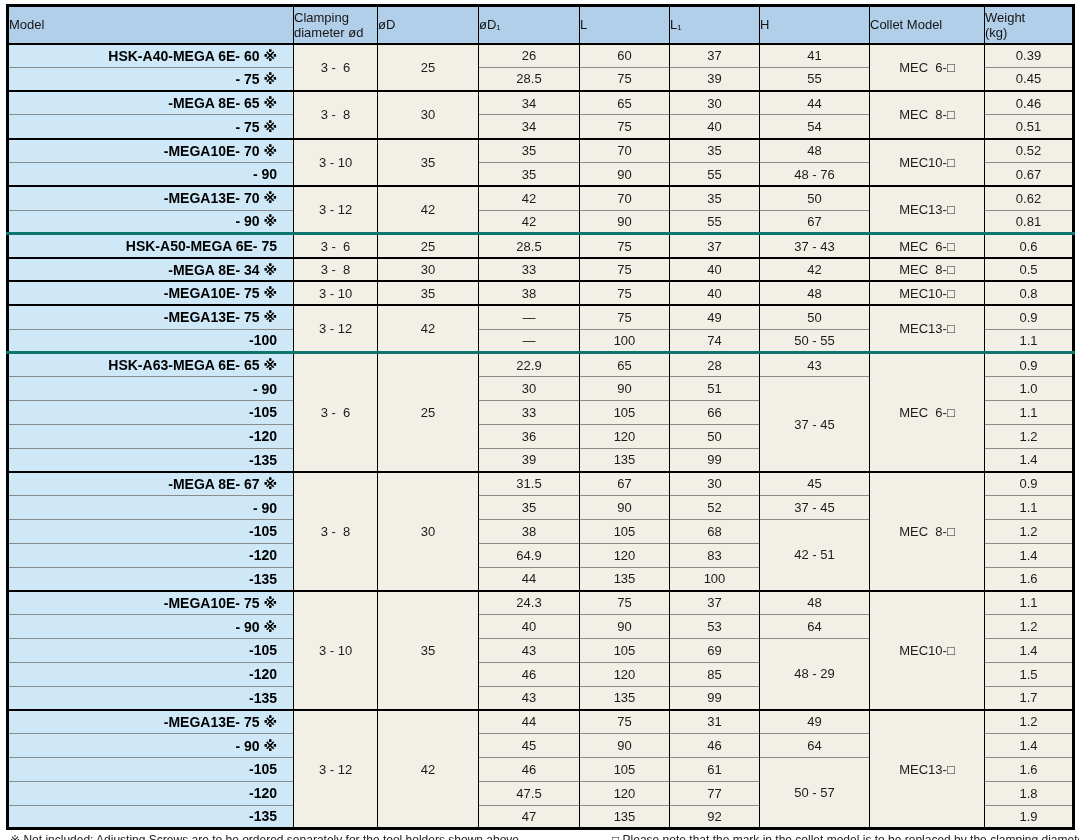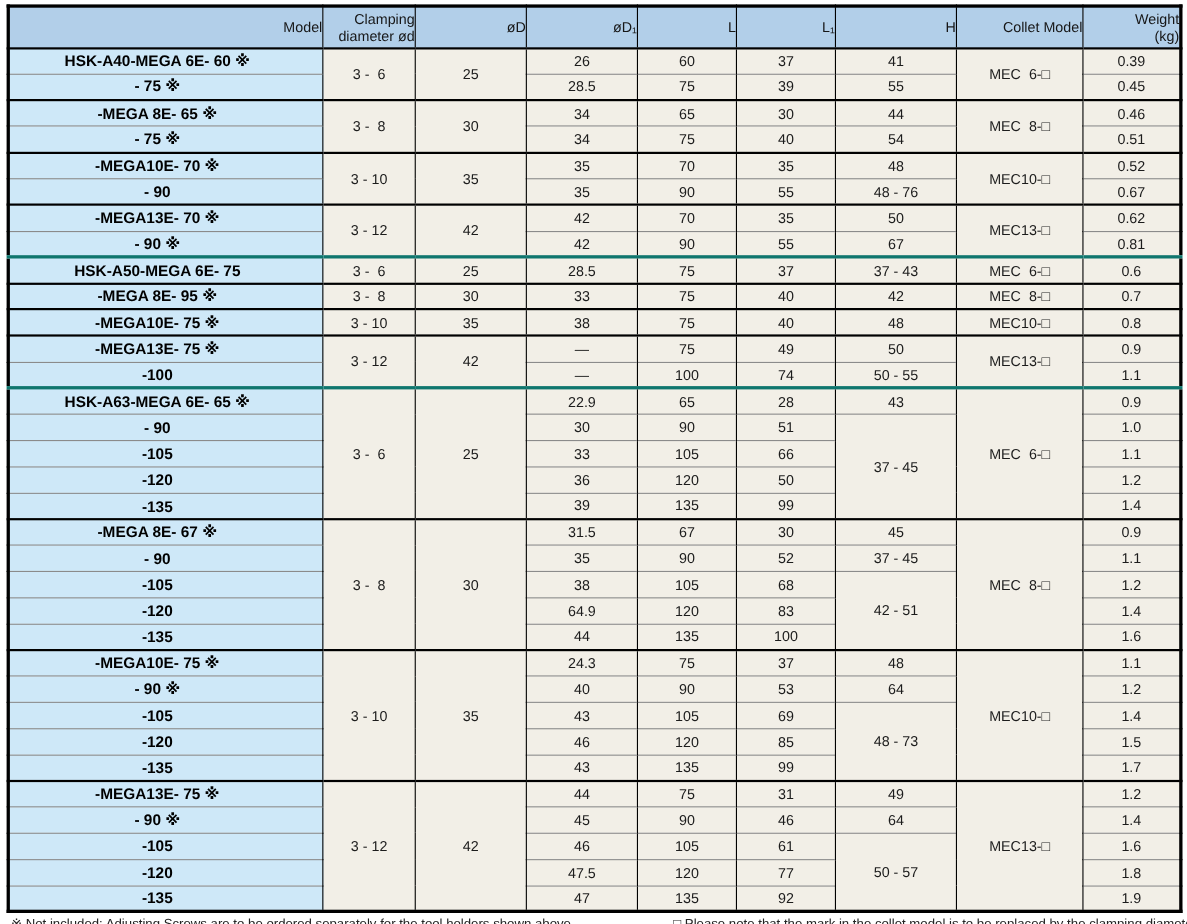--- a/index.html
+++ b/index.html
@@ -18,21 +18,21 @@
     border: 3px solid #000;
   }
   table.spec th {
     background: #b2cfe9;
     border: 1px solid #000;
     border-bottom: 2px solid #000;
     height: 38px;
     font-size: 13px;
     font-weight: normal;
     color: #161616;
-    text-align: right;
+    text-align: left;
     vertical-align: middle;
     white-space: pre-line;
     padding: 0;
   }
   table.spec td {
     border-left: 1px solid #000;
     border-right: 1px solid #000;
     border-top: 1px solid #8b8b8b;
     height: 23.8px;
     font-size: 13px;
@@ -43,21 +43,21 @@
     padding: 0;
     white-space: pre;
   }
   table.spec tr.group-start td { border-top: 2px solid #000; }
   table.spec tr.section-start td { border-top: 3px solid #0f766e; }
   table.spec td.model {
     background: #cee8f8;
     font-weight: bold;
     font-size: 14px;
     color: #000;
-    text-align: center;
+    text-align: right;
     padding-right: 16px;
   }
   .footnote {
     position: absolute;
     top: 833px; left: 0; right: 0;
     height: 14px;
     font-size: 12px;
     color: #222;
     overflow: hidden;
     white-space: nowrap;
@@ -178,29 +178,29 @@
           <td class="clamp">3 -  6</td>
           <td class="oD">25</td>
           <td class="oD1">28.5</td>
           <td class="L">75</td>
           <td class="L1">37</td>
           <td class="H">37 - 43</td>
           <td class="collet">MEC  6-□</td>
           <td class="weight">0.6</td>
         </tr>
         <tr class="group-start">
-          <td class="model">-MEGA 8E- 95 ※</td>
+          <td class="model">-MEGA 8E- 34 ※</td>
           <td class="clamp">3 -  8</td>
           <td class="oD">30</td>
           <td class="oD1">33</td>
           <td class="L">75</td>
           <td class="L1">40</td>
           <td class="H">42</td>
           <td class="collet">MEC  8-□</td>
-          <td class="weight">0.7</td>
+          <td class="weight">0.5</td>
         </tr>
         <tr class="group-start">
           <td class="model">-MEGA10E- 75 ※</td>
           <td class="clamp">3 - 10</td>
           <td class="oD">35</td>
           <td class="oD1">38</td>
           <td class="L">75</td>
           <td class="L1">40</td>
           <td class="H">48</td>
           <td class="collet">MEC10-□</td>
@@ -323,21 +323,21 @@
           <td class="L">90</td>
           <td class="L1">53</td>
           <td class="H">64</td>
           <td class="weight">1.2</td>
         </tr>
         <tr>
           <td class="model">-105</td>
           <td class="oD1">43</td>
           <td class="L">105</td>
           <td class="L1">69</td>
-          <td class="H" rowspan="3">48 - 73</td>
+          <td class="H" rowspan="3">48 - 29</td>
           <td class="weight">1.4</td>
         </tr>
         <tr>
           <td class="model">-120</td>
           <td class="oD1">46</td>
           <td class="L">120</td>
           <td class="L1">85</td>
           <td class="weight">1.5</td>
         </tr>
         <tr>

